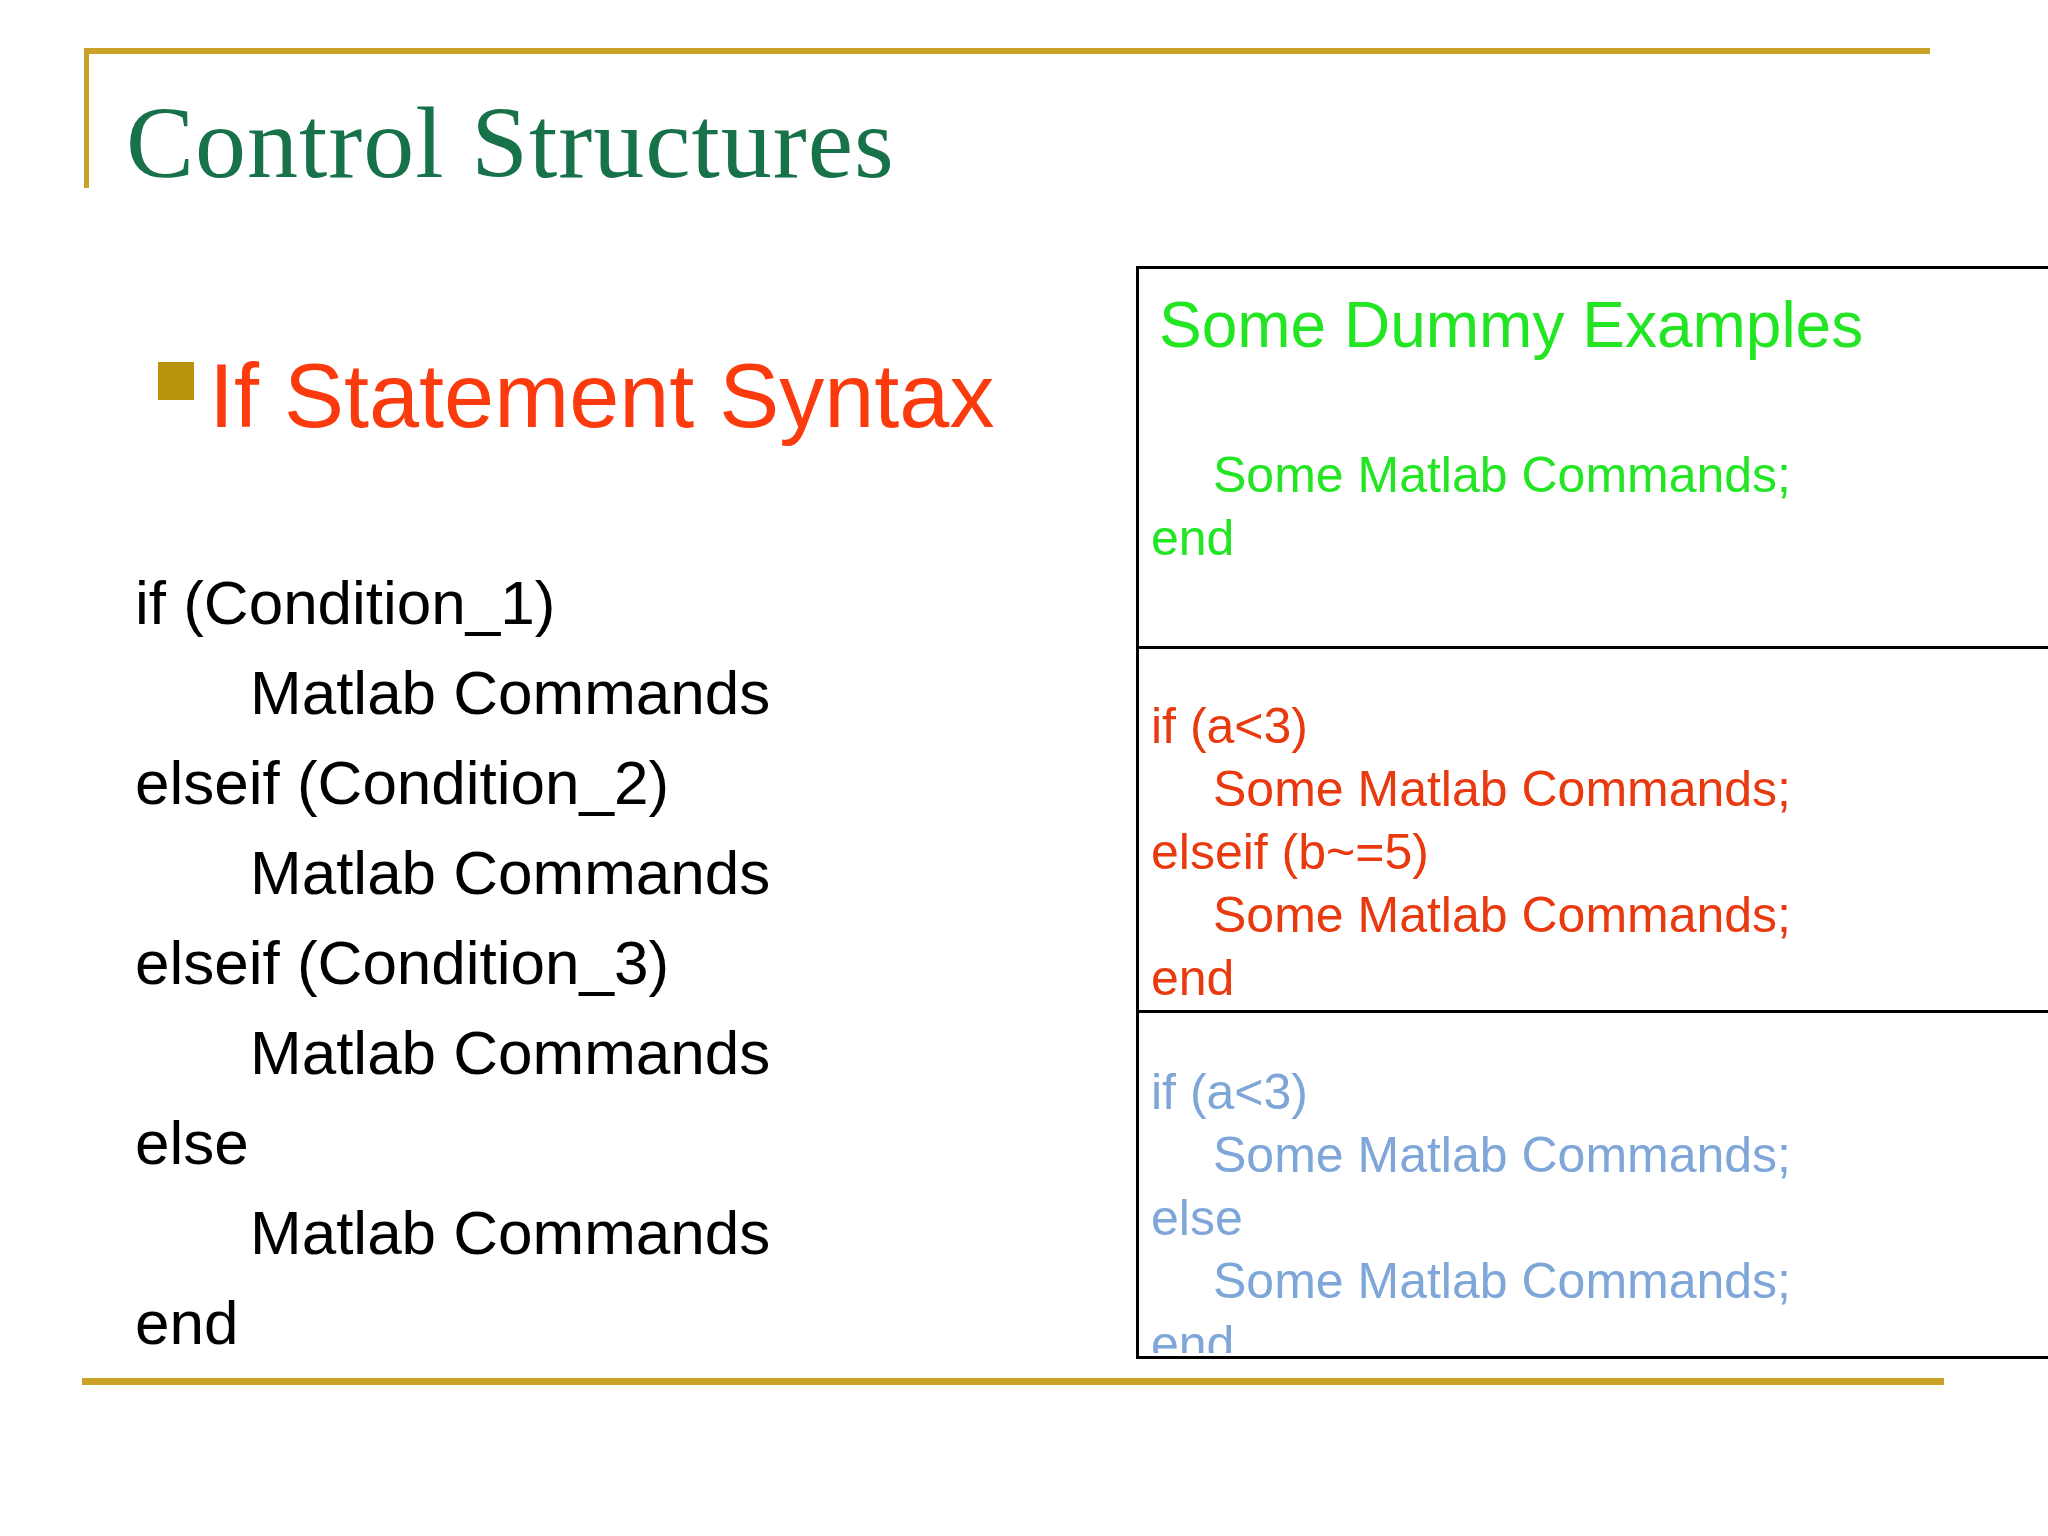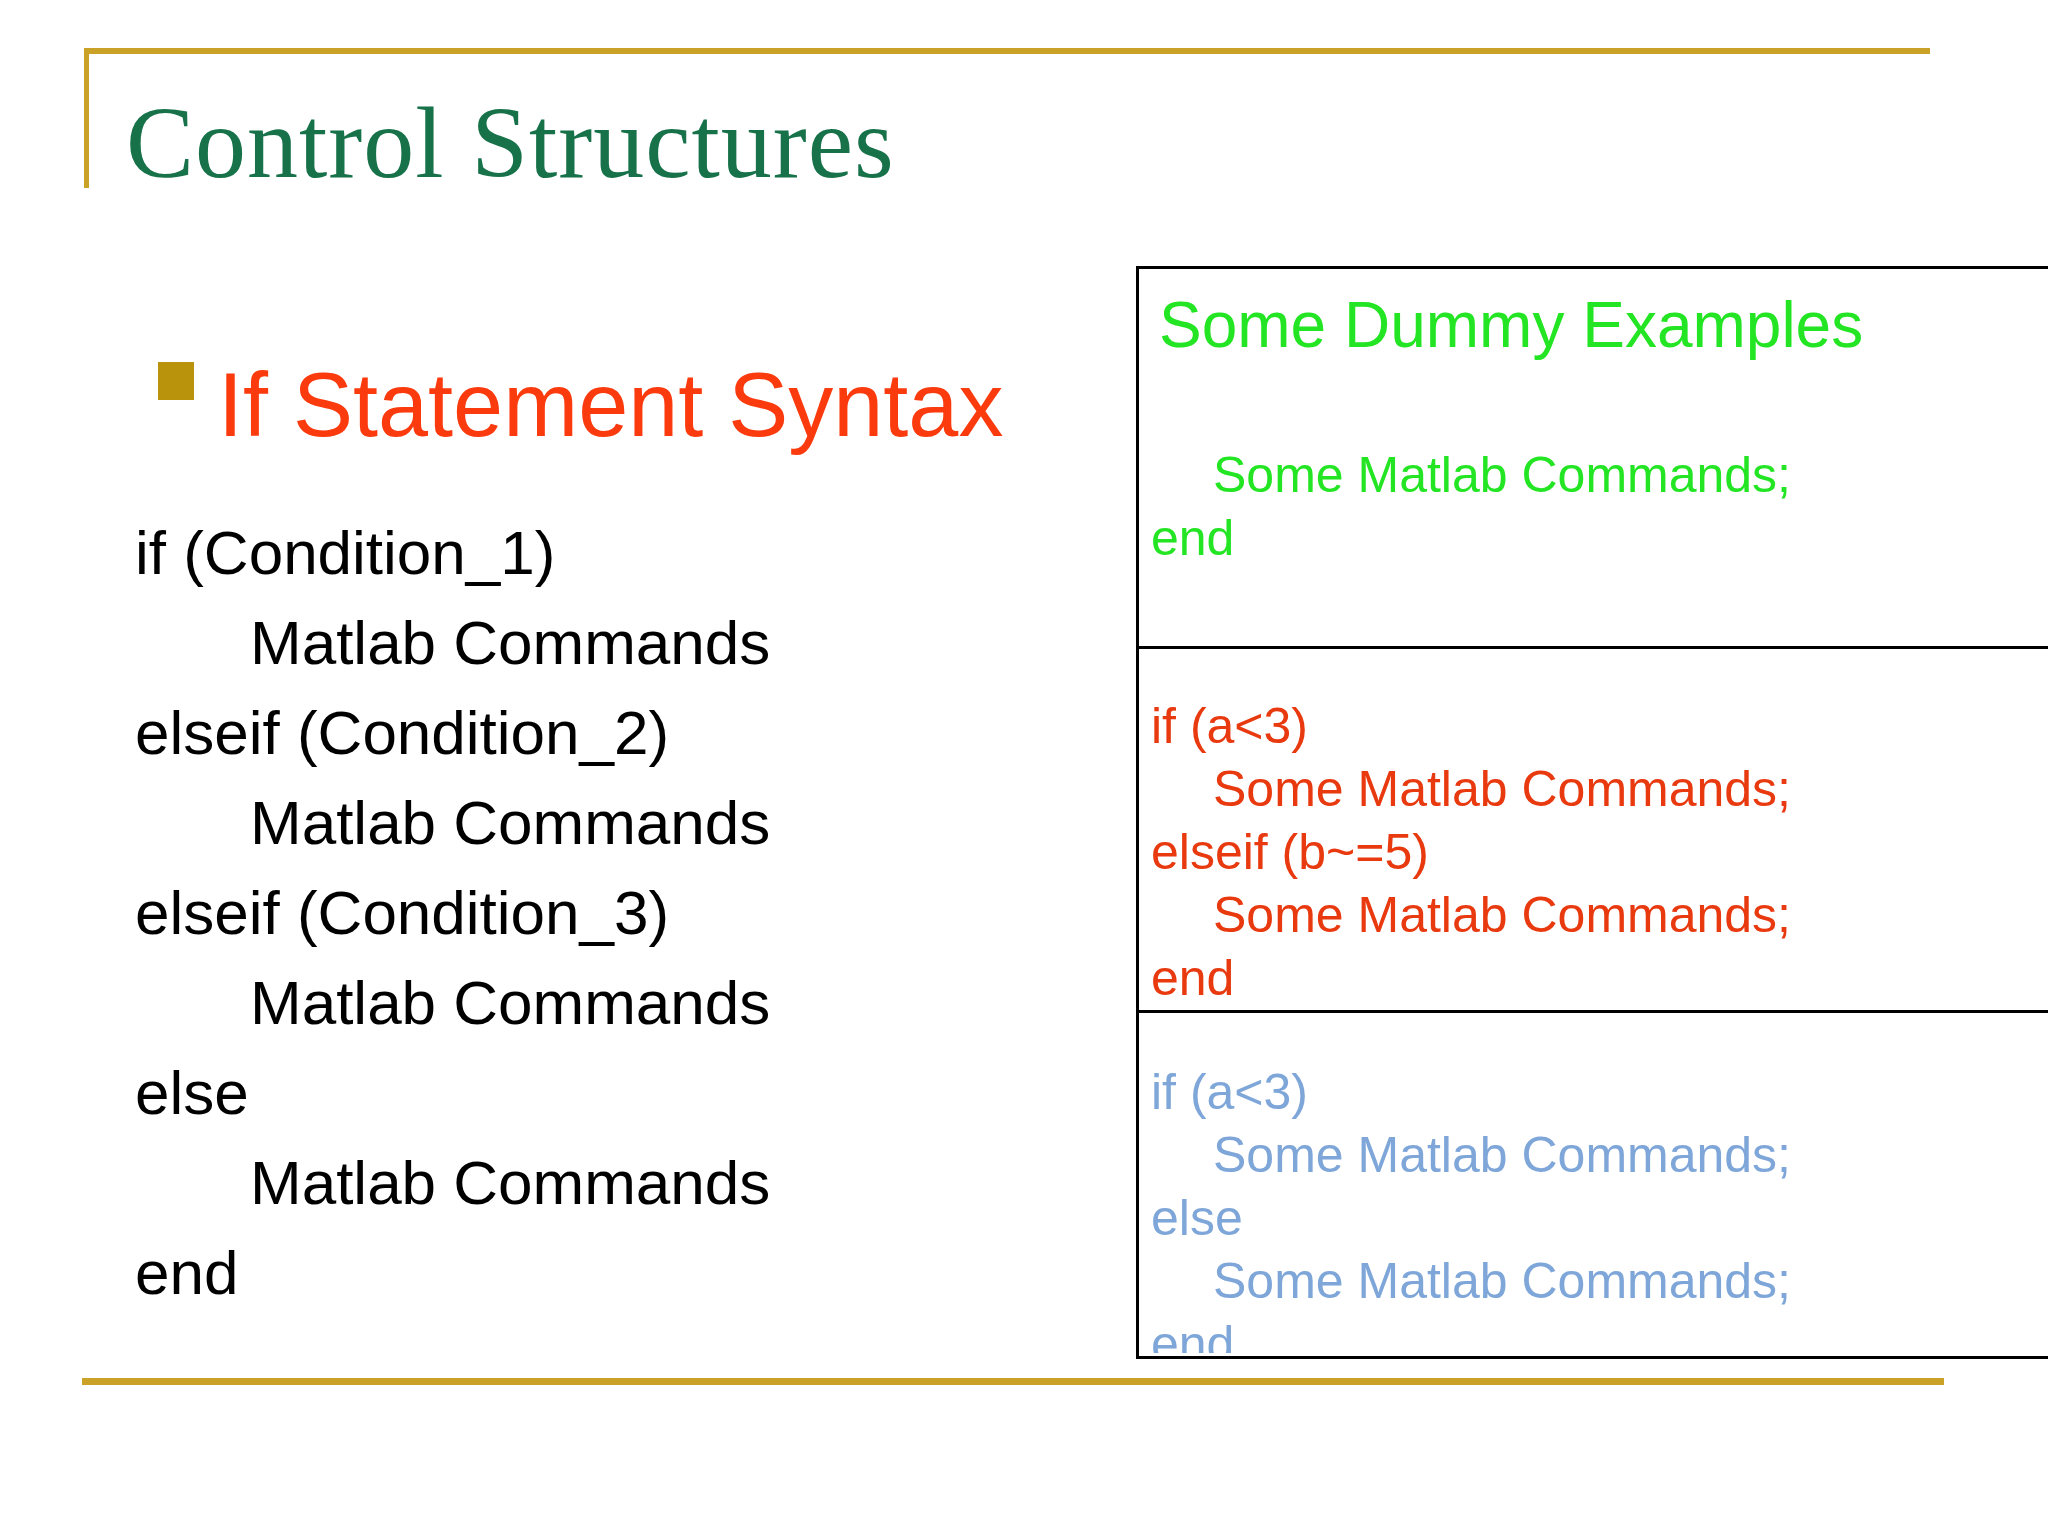--- a/index.html
+++ b/index.html
@@ -53,30 +53,30 @@
   
   .bullet-square {
     position: absolute;
     left: 158px; top: 362px;
     width: 36px; height: 38px;
     background: var(--bullet-gold, #b8930b);
   }
   .heading {
     position: absolute;
     left: 206px; top: 342px;
-    margin: 12px;
+    margin: 3px;
     font-size: 90px;
     font-weight: 400;
     color: var(--heading-red, #fb3a0e);
     white-space: nowrap;
   }
   
   .syntax-code {
     position: absolute;
-    left: 135px; top: 508px;
+    left: 135px; top: 558px;
     font-size: 62px;
     line-height: 90px;
     color: var(--code-black, #000);
     white-space: nowrap;
   }
   .code-line { white-space: pre; }
   .syntax-code .indent { padding-left: 115px; text-align: center; }
   
   .examples-box {
     position: absolute;

